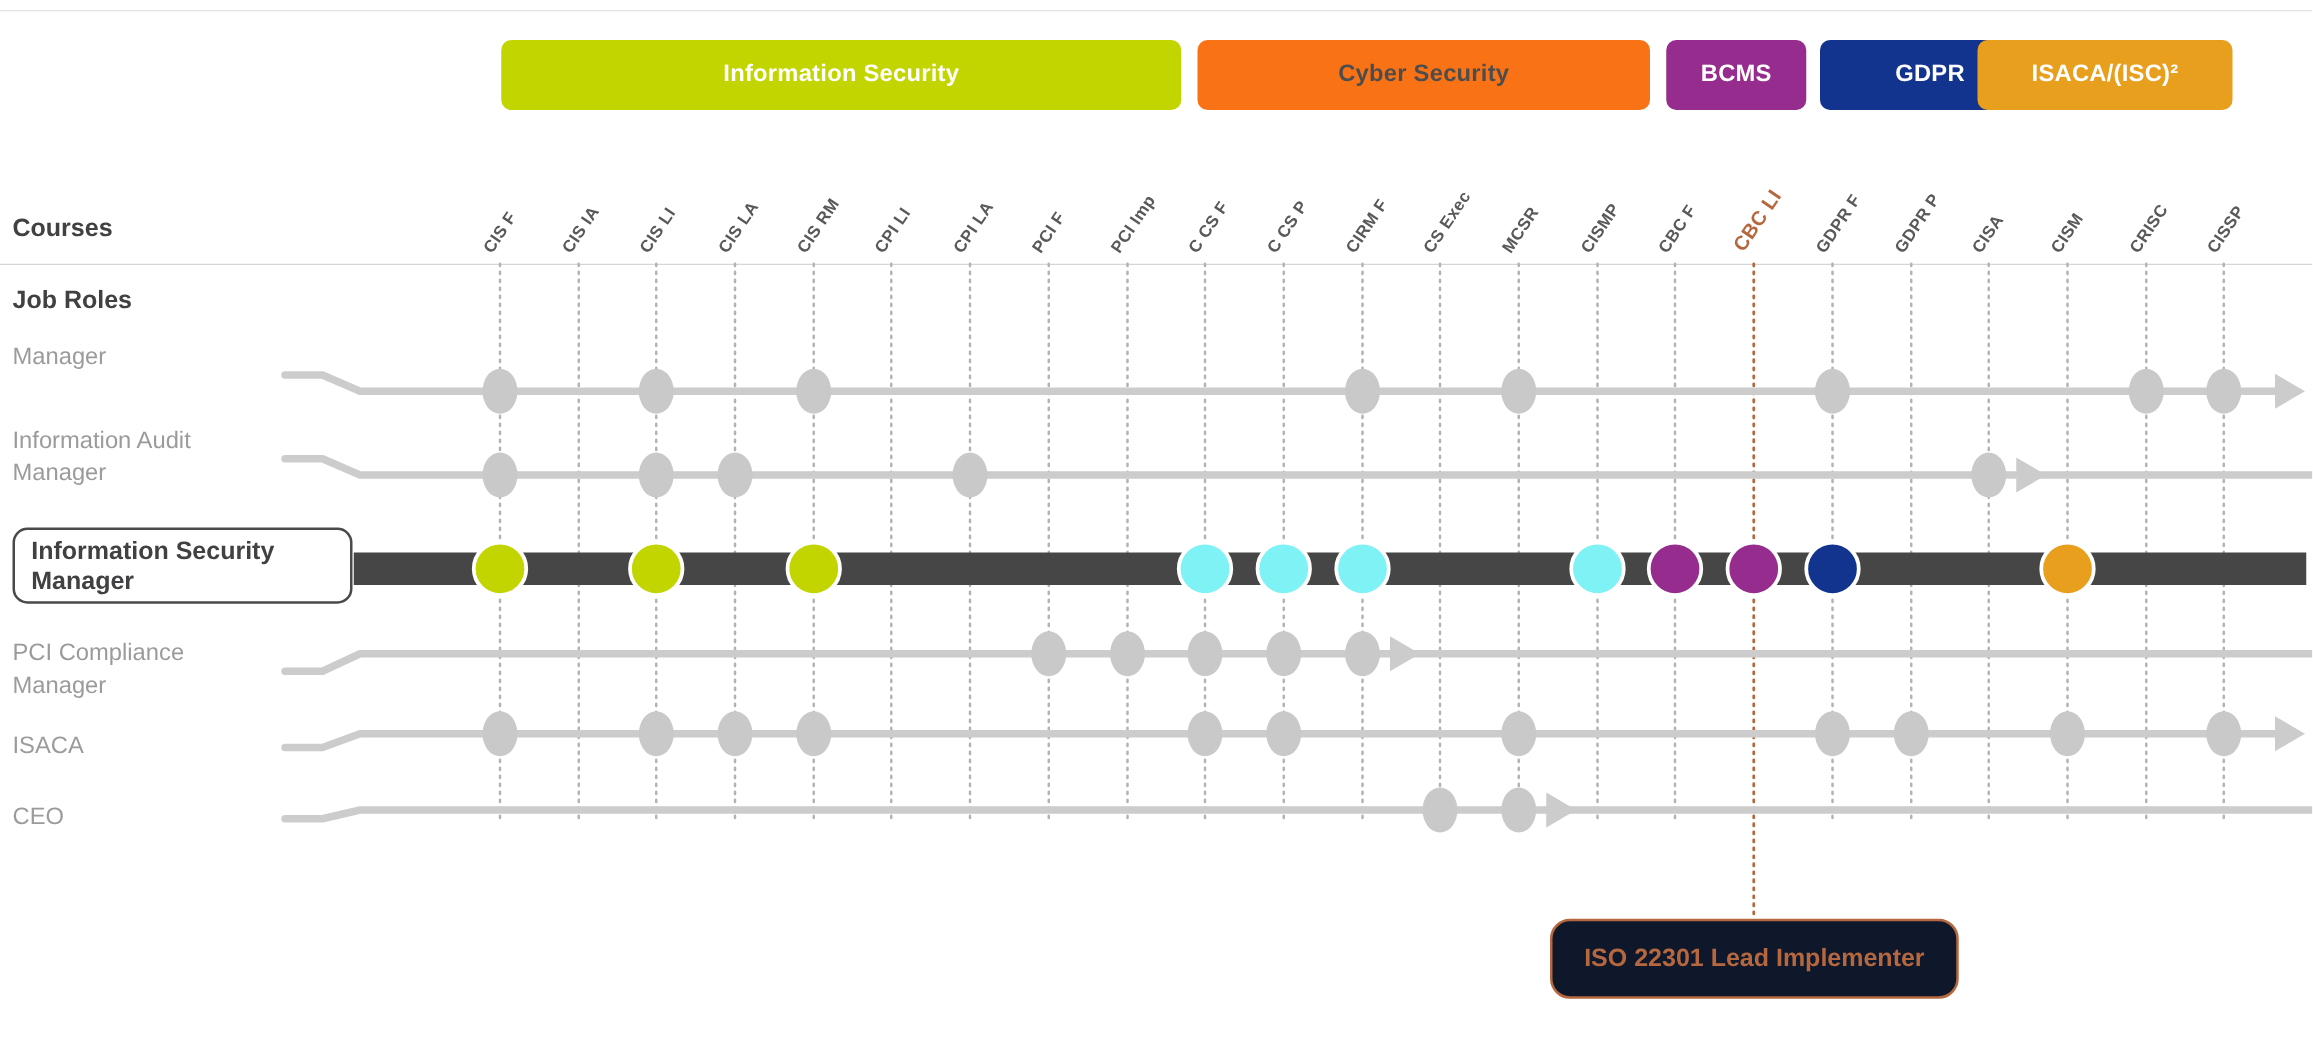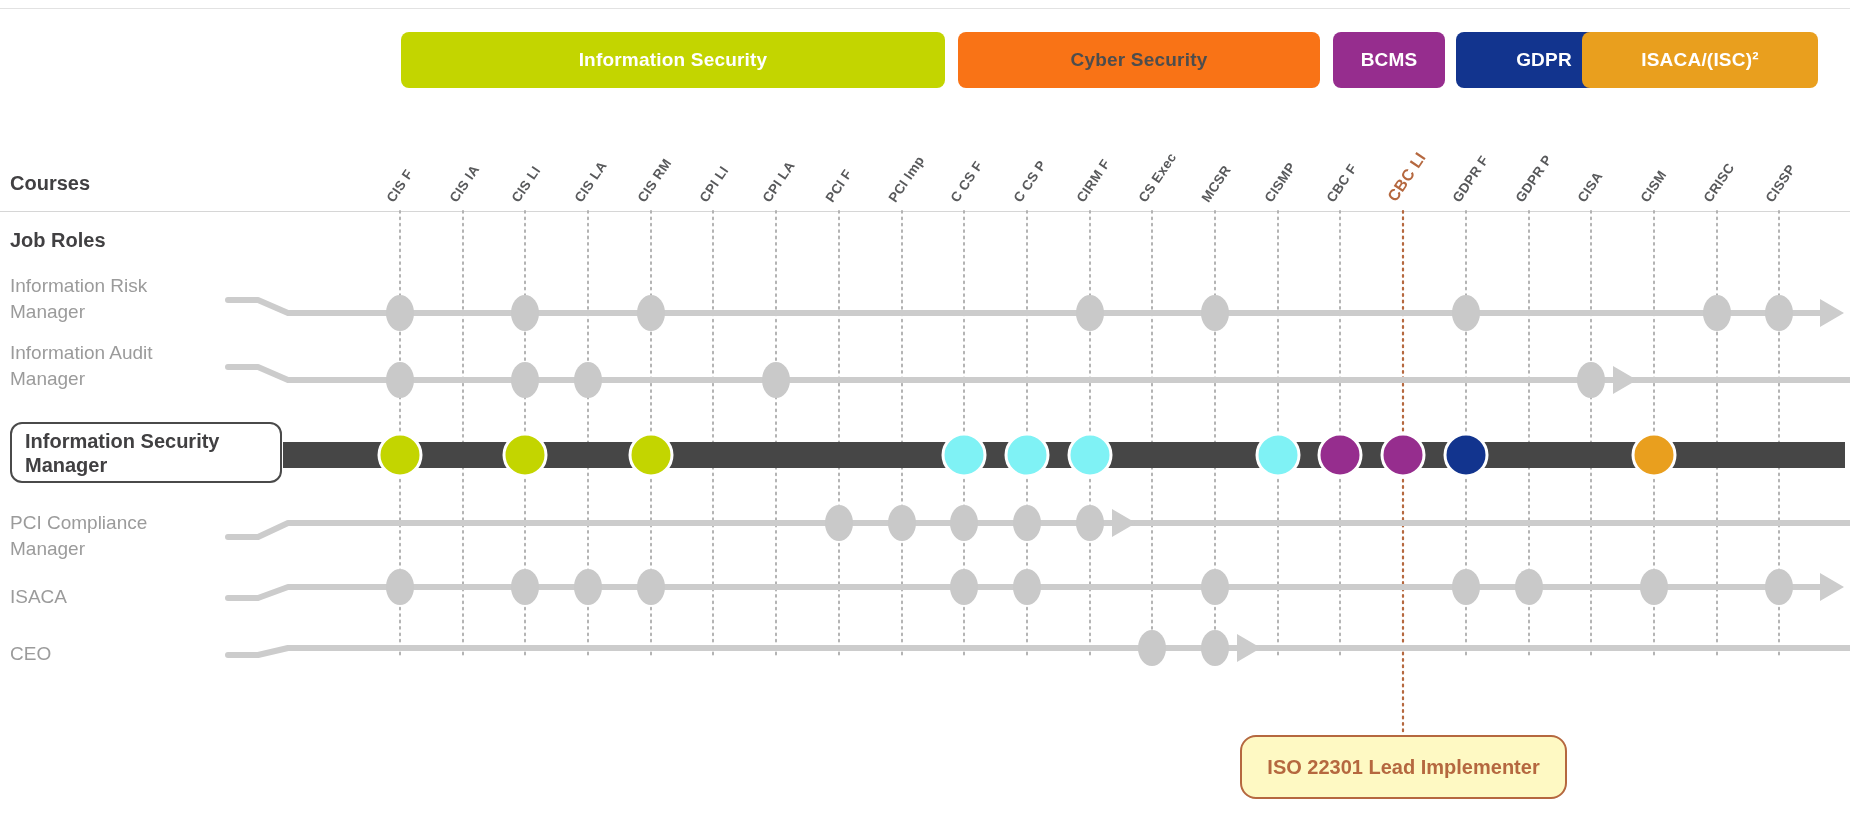--- a/index.html
+++ b/index.html
@@ -12,37 +12,37 @@
   .section-label{position:absolute;left:10px;font-size:20px;font-weight:bold;color:#414042;white-space:nowrap;}
   #courses-label{top:172px;}
   #jobroles-label{top:229px;}
   .group-box{position:absolute;top:32px;height:56px;border-radius:8px;display:flex;align-items:center;justify-content:center;font-size:19px;font-weight:bold;letter-spacing:.2px;}
   .course-label{position:absolute;transform-origin:left bottom;transform:rotate(-56deg);white-space:nowrap;font-size:13.5px;font-weight:bold;color:#58595b;letter-spacing:.3px;}
   .course-label.hl{font-size:16px;color:#b5683f;}
   .role-label{position:absolute;left:10px;width:285px;font-size:19px;line-height:26px;color:#9b9b9b;}
   .role-box{position:absolute;left:10px;top:422px;width:272px;height:61px;background:#fff;border:2.5px solid #4a4a4a;border-radius:12px;box-sizing:border-box;display:flex;align-items:center;z-index:3;}
   .role-box .txt{padding-left:13px;font-size:20px;font-weight:bold;line-height:24px;color:#414042;}
   #diagram-svg{position:absolute;left:0;top:0;z-index:2;}
-  .callout{position:absolute;display:flex;align-items:center;justify-content:center;background:#fef9c3;border:2px solid #b5683f;border-radius:16px;color:#b5683f;font-size:20px;font-weight:bold;white-space:nowrap;z-index:3;}
+  .callout{position:absolute;display:flex;align-items:center;justify-content:center;background:#0f172a;border:2px solid #b5683f;border-radius:16px;color:#b5683f;font-size:20px;font-weight:bold;white-space:nowrap;z-index:3;}
 </style>
 </head>
 <body>
 
 <div id="canvas">
   <div class="topline"></div>
   <div class="sepline"></div>
   <div class="section-label" id="courses-label">Courses</div>
   <div class="section-label" id="jobroles-label">Job Roles</div>
 
   <div id="groups">
       <div class="group-box" style="left: 401px; width: 544px; background: rgb(195, 213, 0); color: rgb(255, 255, 255);">Information Security</div>
       <div class="group-box" style="left: 958px; width: 362px; background: #f97316; color: rgb(77, 77, 77);">Cyber Security</div>
       <div class="group-box" style="left: 1333px; width: 112px; background: rgb(150, 45, 142); color: rgb(255, 255, 255);">BCMS</div>
       <div class="group-box" style="left: 1456px; width: 112px; background: rgb(18, 52, 142); color: rgb(255, 255, 255); padding-left: 32px;">GDPR</div>
-      <div class="group-box" style="left: 1582px; width: 236px; background: rgb(233, 159, 30); color: rgb(255, 255, 255);">ISACA/(ISC)²</div>
+      <div class="group-box" style="left: 1582px; width: 204px; background: rgb(233, 159, 30); color: rgb(255, 255, 255);">ISACA/(ISC)²</div>
     </div>
   <div id="course-labels">
       <div class="course-label" style="left: 396px; bottom: 625px;">CIS F</div>
       <div class="course-label" style="left: 459px; bottom: 625px;">CIS IA</div>
       <div class="course-label" style="left: 521px; bottom: 625px;">CIS LI</div>
       <div class="course-label" style="left: 584px; bottom: 625px;">CIS LA</div>
       <div class="course-label" style="left: 647px; bottom: 625px;">CIS RM</div>
       <div class="course-label" style="left: 709px; bottom: 625px;">CPI LI</div>
       <div class="course-label" style="left: 772px; bottom: 625px;">CPI LA</div>
       <div class="course-label" style="left: 835px; bottom: 625px;">PCI F</div>
@@ -57,21 +57,20 @@
       <div class="course-label hl" style="left: 1399px; bottom: 625px;">CBC LI</div>
       <div class="course-label" style="left: 1462px; bottom: 625px;">GDPR F</div>
       <div class="course-label" style="left: 1525px; bottom: 625px;">GDPR P</div>
       <div class="course-label" style="left: 1587px; bottom: 625px;">CISA</div>
       <div class="course-label" style="left: 1650px; bottom: 625px;">CISM</div>
       <div class="course-label" style="left: 1713px; bottom: 625px;">CRISC</div>
       <div class="course-label" style="left: 1775px; bottom: 625px;">CISSP</div>
     </div>
   <div id="role-labels">
       <div class="role-label" style="top: 273px;">
-        <div>Information Risk</div>
         <div>Manager</div>
       </div>
       <div class="role-label" style="top: 340px;">
         <div>Information Audit</div>
         <div>Manager</div>
       </div>
       <div class="role-label" style="top: 510px;">
         <div>PCI Compliance</div>
         <div>Manager</div>
       </div>

